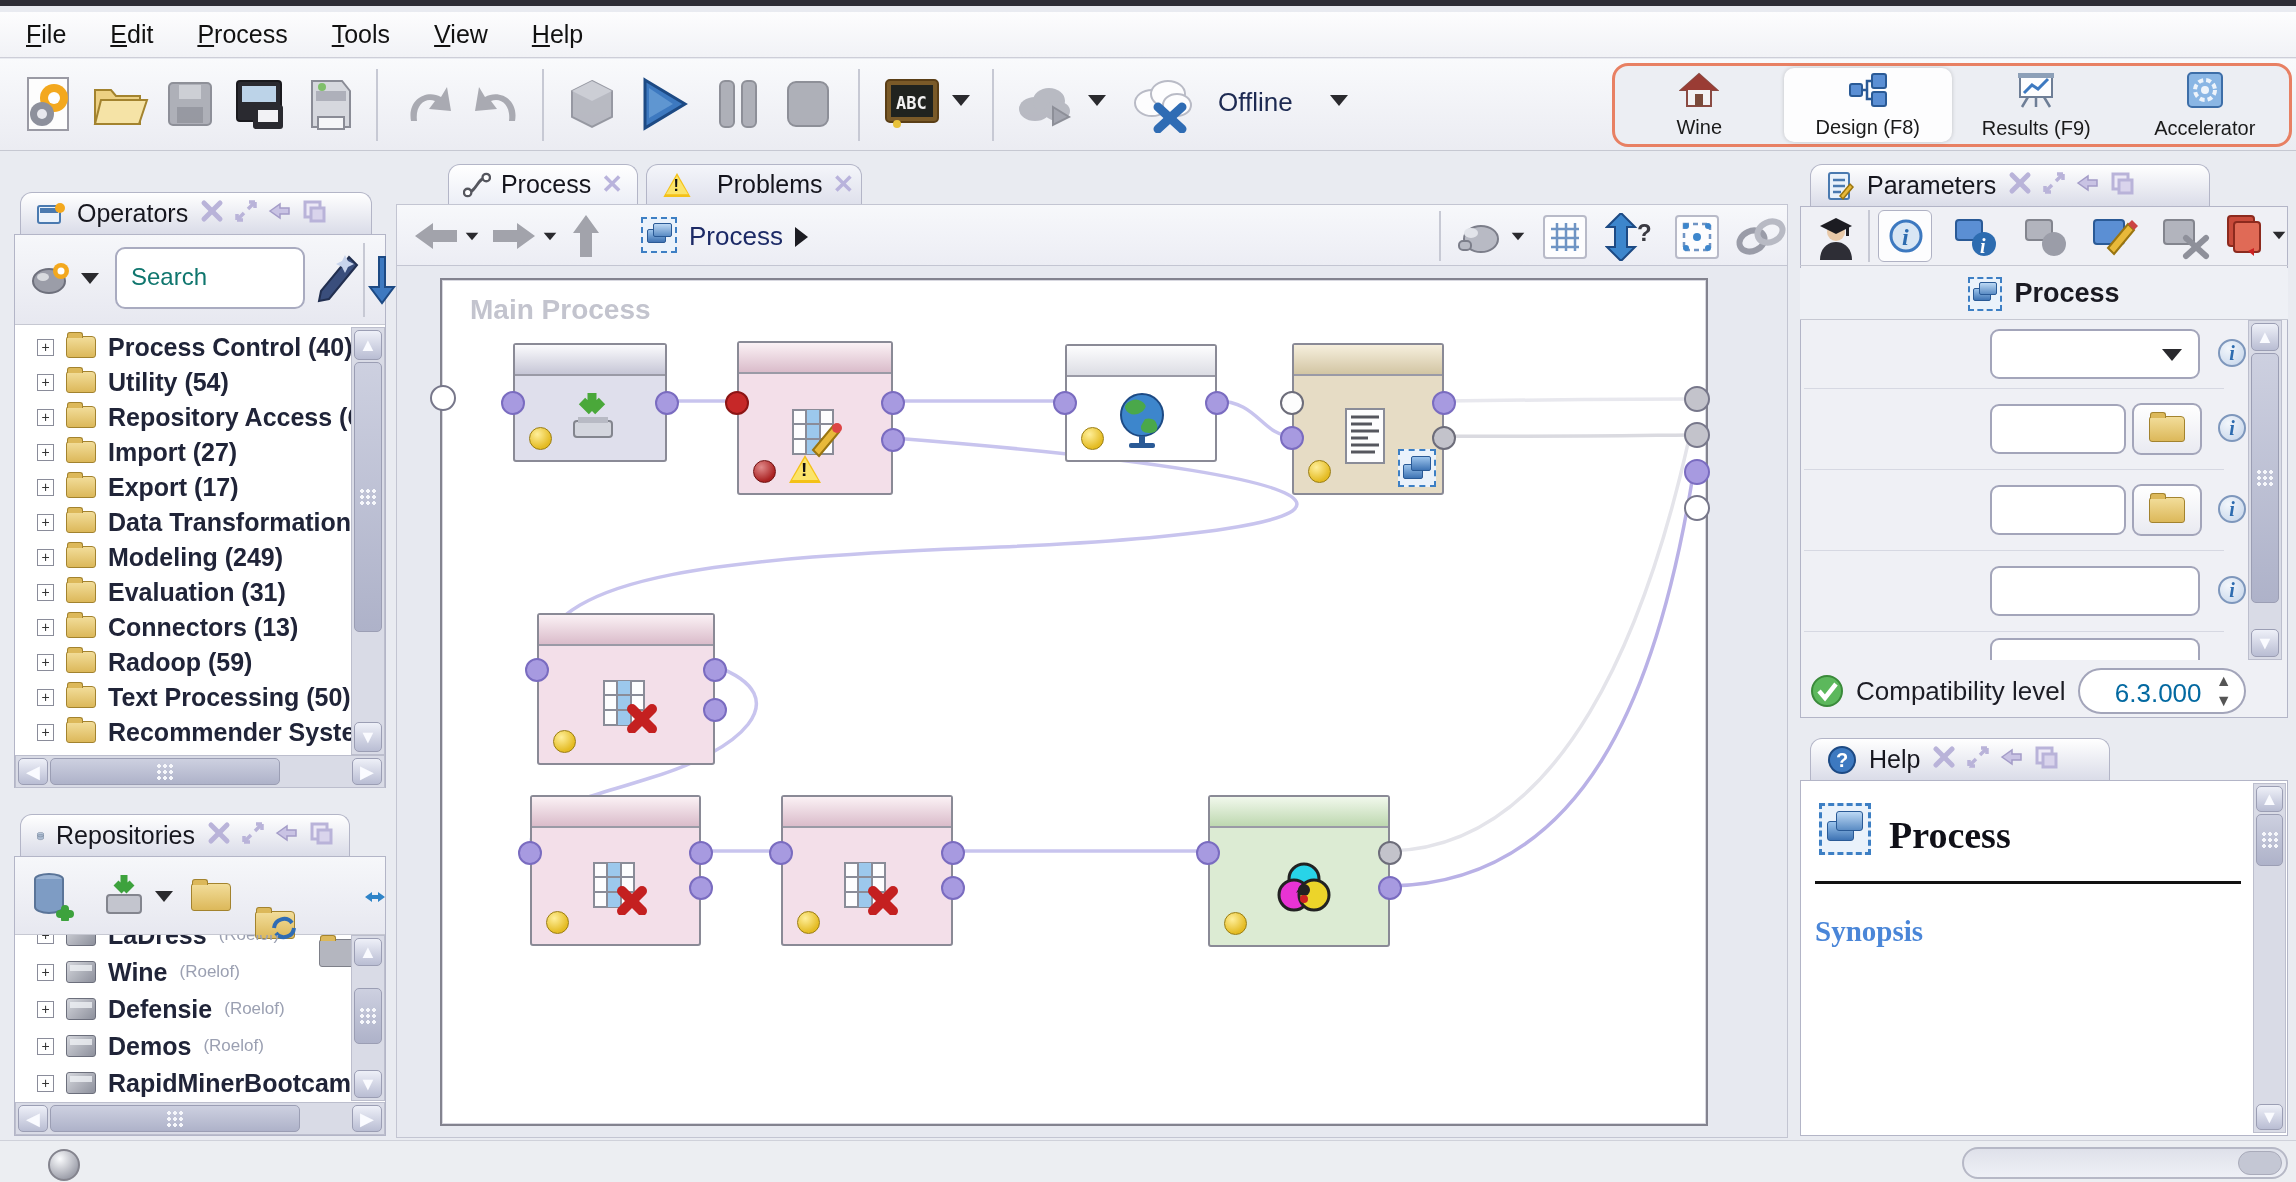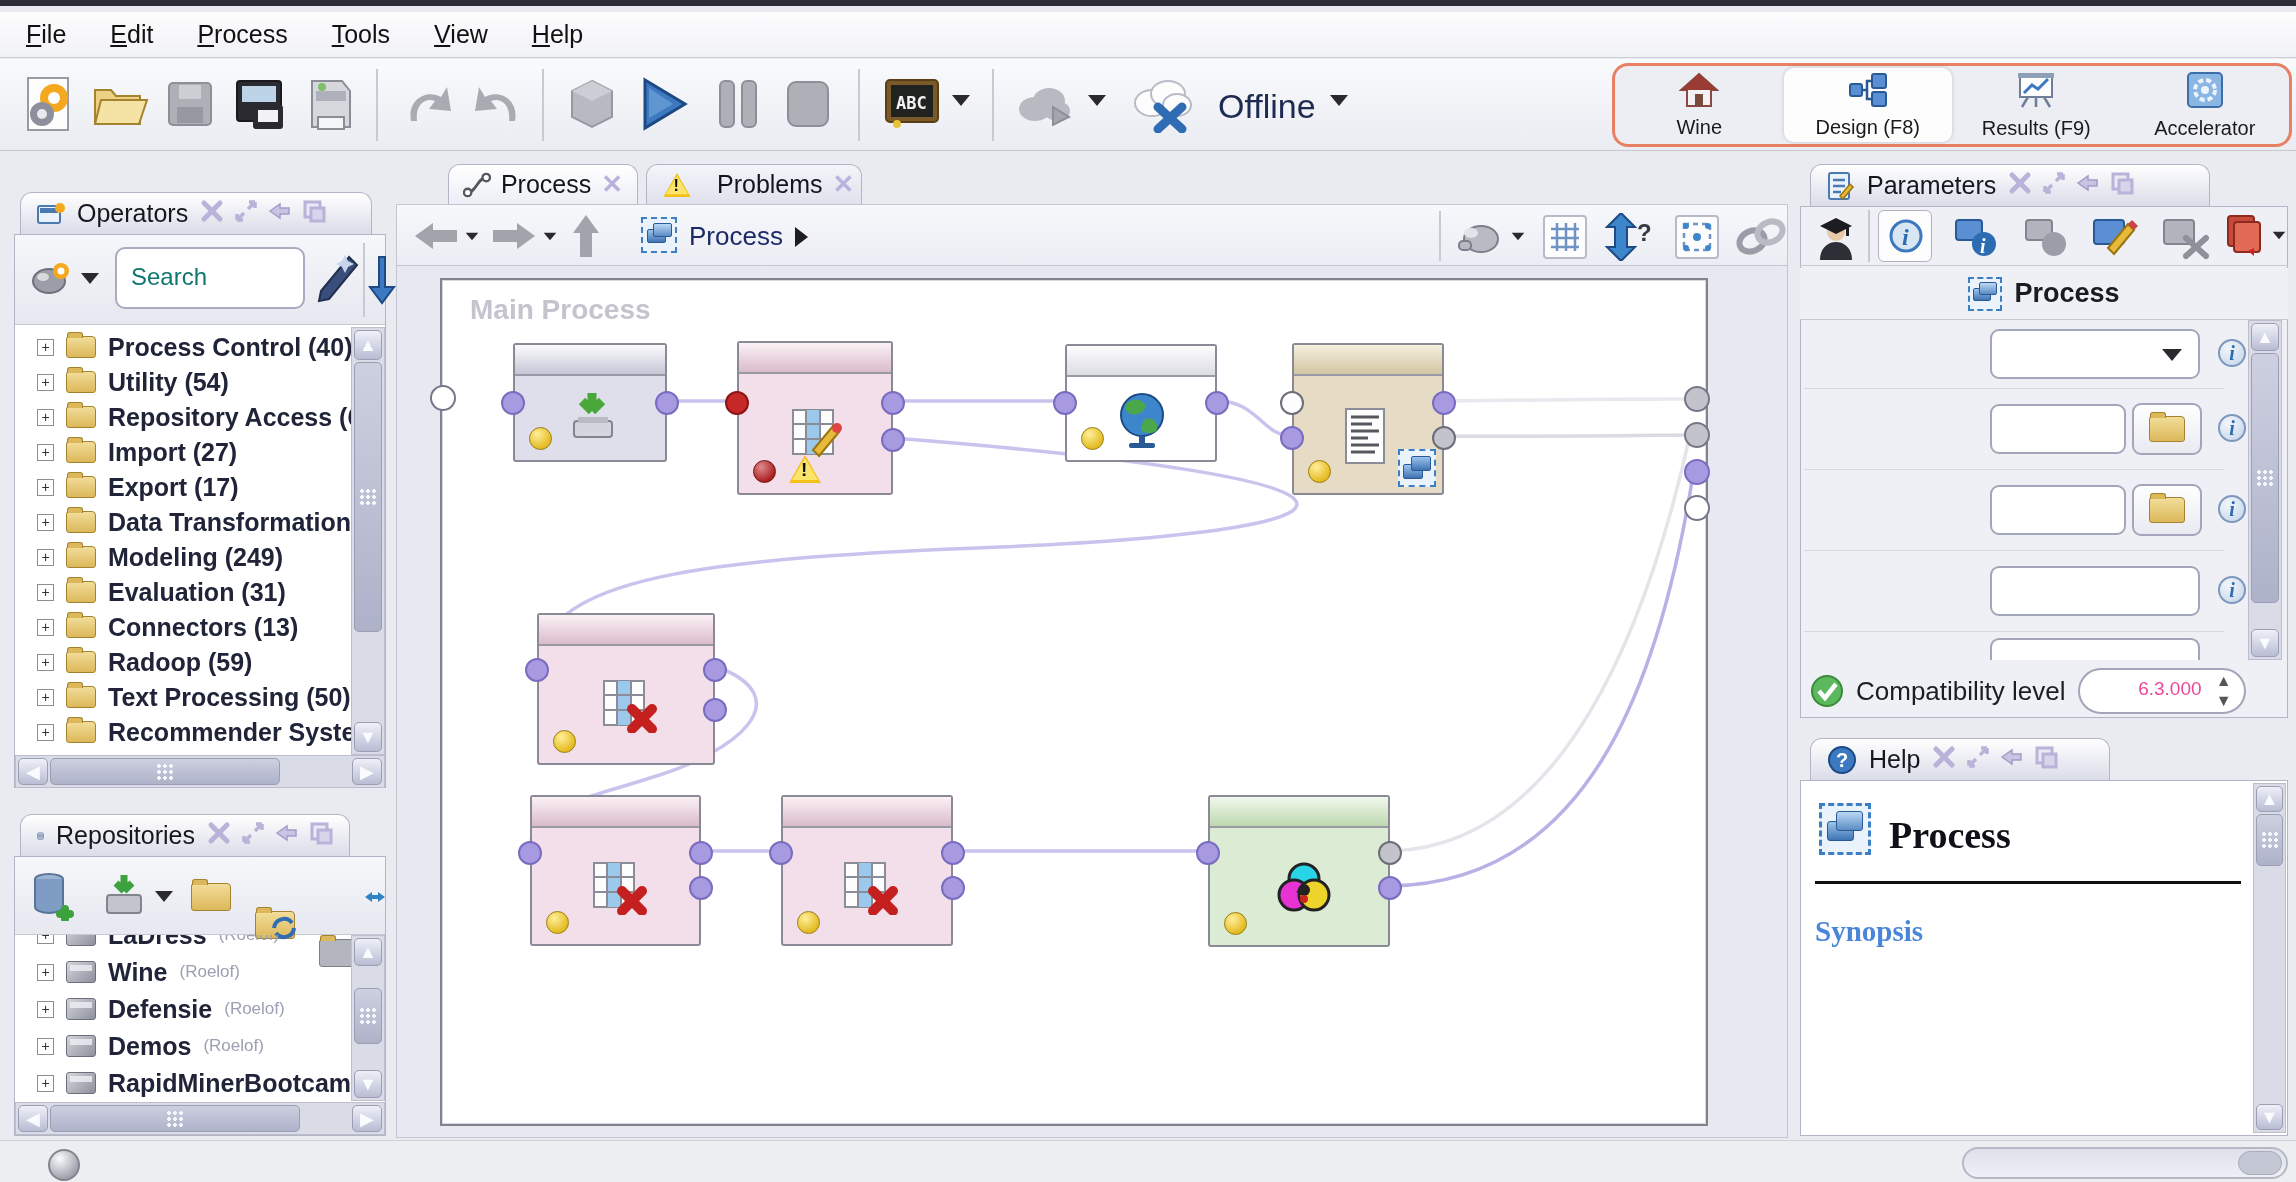--- a/index.html
+++ b/index.html
@@ -22,21 +22,21 @@
   .menu-item .mn { text-decoration:underline; }
 
   
   #toolbar { position:absolute; left:0; top:53px; width:2296px; height:92px;
              background:linear-gradient(#f9fafc,#ebecf2); border-bottom:1px solid #c6c8d2; }
   .tbtn { position:absolute; top:12px; width:64px; height:66px; border-radius:6px;
           display:flex; align-items:center; justify-content:center; }
   .tbtn.dis { opacity:.9; }
   .caret { position:absolute; top:36px; width:0; height:0; border-left:9px solid transparent;
            border-right:9px solid transparent; border-top:11px solid #2a2a2e; }
-  #offline-label { position:absolute; top:28px; font-size:34px; color:#1d2a52; }
+  #offline-label { position:absolute; top:28px; font-size:26px; color:#1d2a52; }
 
   
   #perspectives { position:absolute; left:1612px; top:57px; width:680px; height:84px;
                   border:3px solid #e88063; border-radius:16px; background:#eceef3;
                   display:flex; align-items:stretch; }
   .persp { flex:1; display:flex; flex-direction:column; align-items:center; justify-content:center;
            gap:4px; border-radius:10px; margin:2px 0; }
   .persp.sel { background:#fdfdfe; box-shadow:0 0 4px rgba(0,0,0,.18); }
   .persp .plabel2 { font-size:20px; color:#1a1a1a; white-space:nowrap; }
 
@@ -949,21 +949,21 @@
     <div class="sb-btn" style="left:2px; bottom:2px; width:28px; height:28px">▼</div>
   </div>
 
   <div class="abs" style="left:1800px; top:658px; width:488px; height:54px; display:flex; align-items:center; gap:12px; padding-left:10px">
     <svg width="34" height="34" viewBox="0 0 34 34">
       <circle cx="17" cy="17" r="15" fill="#5cb85c" stroke="#3a8a3a" stroke-width="2"></circle>
       <path d="M9 17 L15 24 L26 10" fill="none" stroke="#fff" stroke-width="4.5"></path>
     </svg>
     <span style="font-size:26px; color:#1c1c24">Compatibility level</span>
     <div style="position:relative; width:168px; height:46px; background:#fff; border:2px solid #a3a5ba; border-radius:23px">
-      <span style="position:absolute; right:42px; top:8px; font-size:19px; color:#ec4899">6.3.000</span>
+      <span style="position:absolute; right:42px; top:8px; font-size:26px; color:#0369a1">6.3.000</span>
       <span style="position:absolute; right:12px; top:2px; font-size:16px; color:#555">▲</span>
       <span style="position:absolute; right:12px; bottom:2px; font-size:16px; color:#555">▼</span>
     </div>
   </div>
 
   <div class="ptab" style="left:1810px; top:732px; width:300px">
     <svg width="30" height="30" viewBox="0 0 30 30">
       <circle cx="15" cy="15" r="13" fill="#3d79c0" stroke="#1d4a84" stroke-width="2"></circle>
       <text x="9" y="22" font-size="20" font-weight="bold" fill="#fff">?</text>
     </svg>

